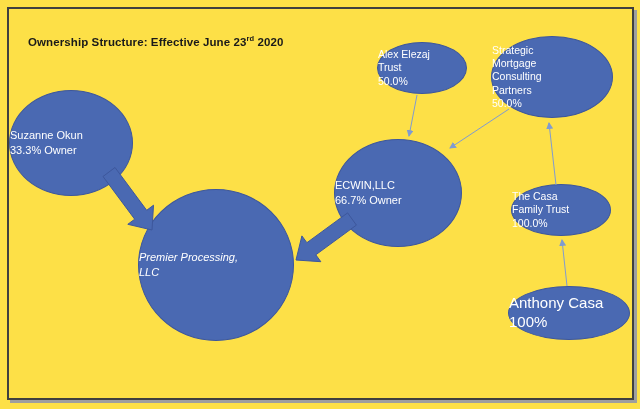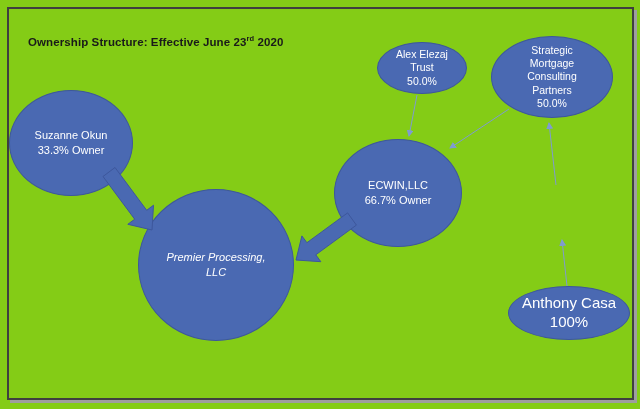--- a/index.html
+++ b/index.html
@@ -1,36 +1,36 @@
 <!DOCTYPE html>
 <html><head>
 <meta charset="utf-8">
 <style>
   html,body { margin:0; padding:0; background:#ffffff; }
   .canvas {
-    position:relative; width:640px; height:409px; background:#84cc16;
+    position:relative; width:640px; height:409px; background:#fde047;
     font-family:"Liberation Sans", sans-serif; overflow:hidden;
   }
   .frame {
     position:absolute; left:7px; top:7px; width:623px; height:389px;
     border:2px solid var(--frame-border,#3f3f3f);
     box-shadow:3px 3px 0 var(--frame-shadow,#9e9e9e);
     background:transparent;
   }
   .title {
     position:absolute; left:28px; top:36px; font-size:11.5px; font-weight:600;
     color:var(--title-text,#1a1a1a); white-space:nowrap; letter-spacing:.1px;
   }
   .title sup { font-size:7.5px; line-height:0; }
   .node {
     position:absolute; border-radius:50%;
     background:var(--node-fill,#4a69b2);
     border:1px solid var(--node-border,#3d579c);
     color:var(--node-text,#ffffff);
-    display:flex; flex-direction:column; align-items:center; justify-content:center;
+    display:flex; flex-direction:column; align-items:flex-start; justify-content:center;
     text-align:center; line-height:1.32; box-sizing:border-box;
   }
   .node span { display:block; }
   .node-suzanne   { left:9px;   top:90px;  width:124px; height:106px; font-size:11px; }
   .node-premier   { left:138px; top:189px; width:156px; height:152px; font-size:11px;font-style:italic; }
   .node-ecwin     { left:334px; top:139px; width:128px; height:108px; font-size:11px; }
   .node-alex      { left:377px; top:42px;  width:90px;  height:52px;  font-size:10.5px; line-height:1.25; }
   .node-strategic { left:491px; top:36px;  width:122px; height:82px;  font-size:10.5px; line-height:1.25; }
   .node-casa      { left:511px; top:184px; width:100px; height:52px;  font-size:10.5px; line-height:1.25; }
   .node-anthony   { left:508px; top:286px; width:122px; height:54px;  font-size:15px; line-height:1.25; }
@@ -68,20 +68,25 @@
   </div>
 
   <div class="node node-strategic">
     <span>Strategic</span>
     <span>Mortgage</span>
     <span>Consulting</span>
     <span>Partners</span>
     <span>50.0%</span>
   </div>
 
+  <div class="node node-casa">
+    <span>The Casa</span>
+    <span>Family Trust</span>
+    <span>100.0%</span>
+  </div>
 
   <div class="node node-anthony">
     <span>Anthony Casa</span>
     <span>100%</span>
   </div>
 
   <svg class="arrows" viewBox="0 0 640 409">
     <defs>
       <marker id="thinhead" viewBox="0 0 10 10" refX="8.5" refY="5" markerWidth="7" markerHeight="7" orient="auto-start-reverse">
         <path d="M0,0 L10,5 L0,10 z" fill="var(--connector,#7f9bd1)"></path>

